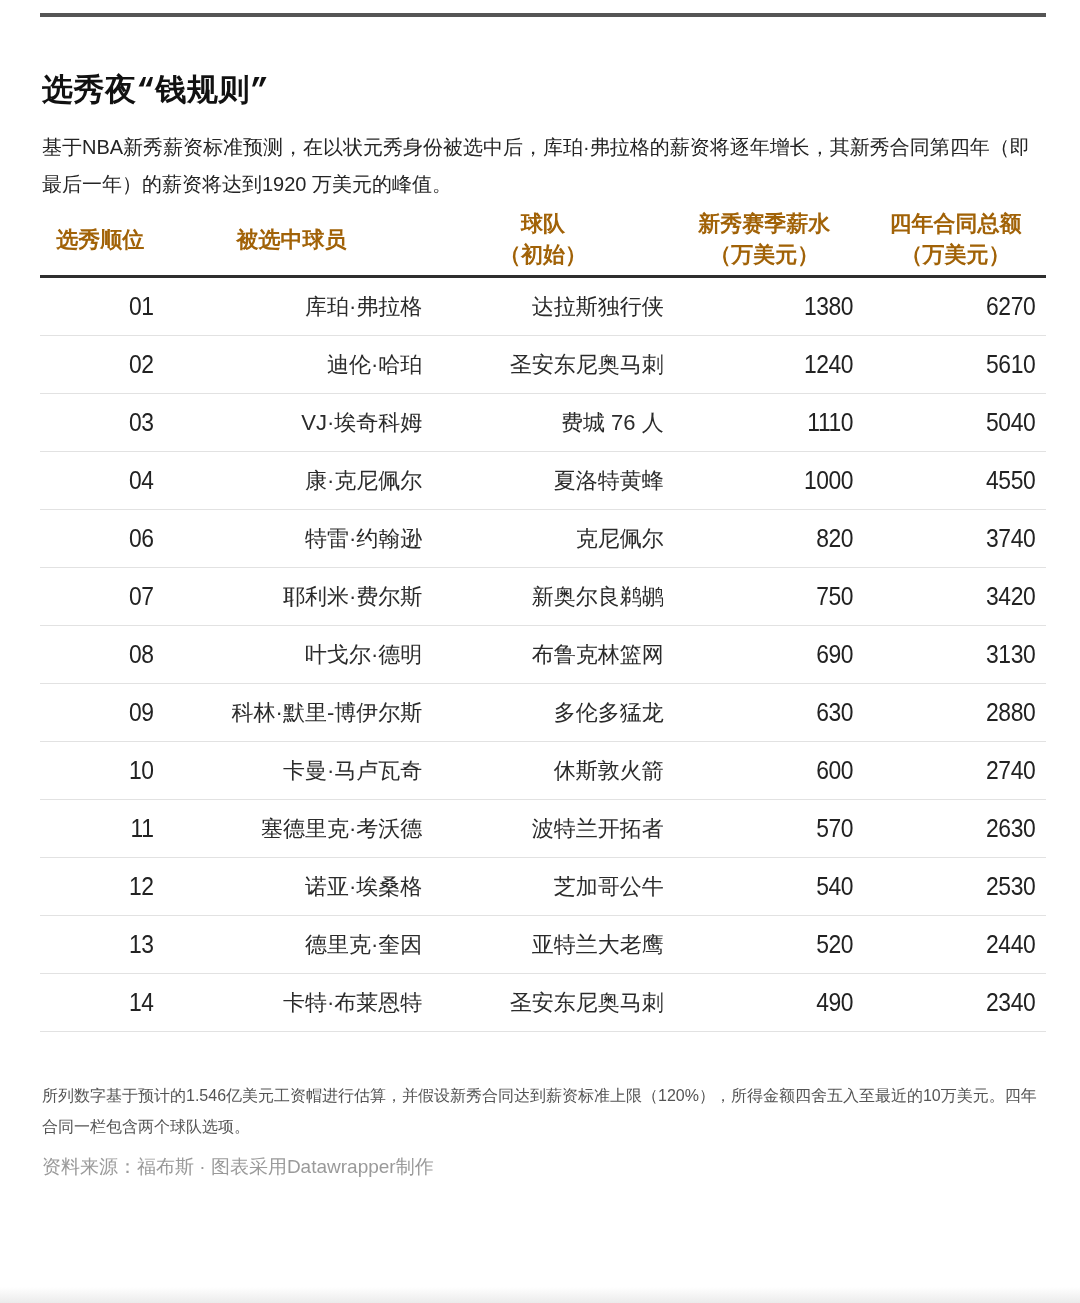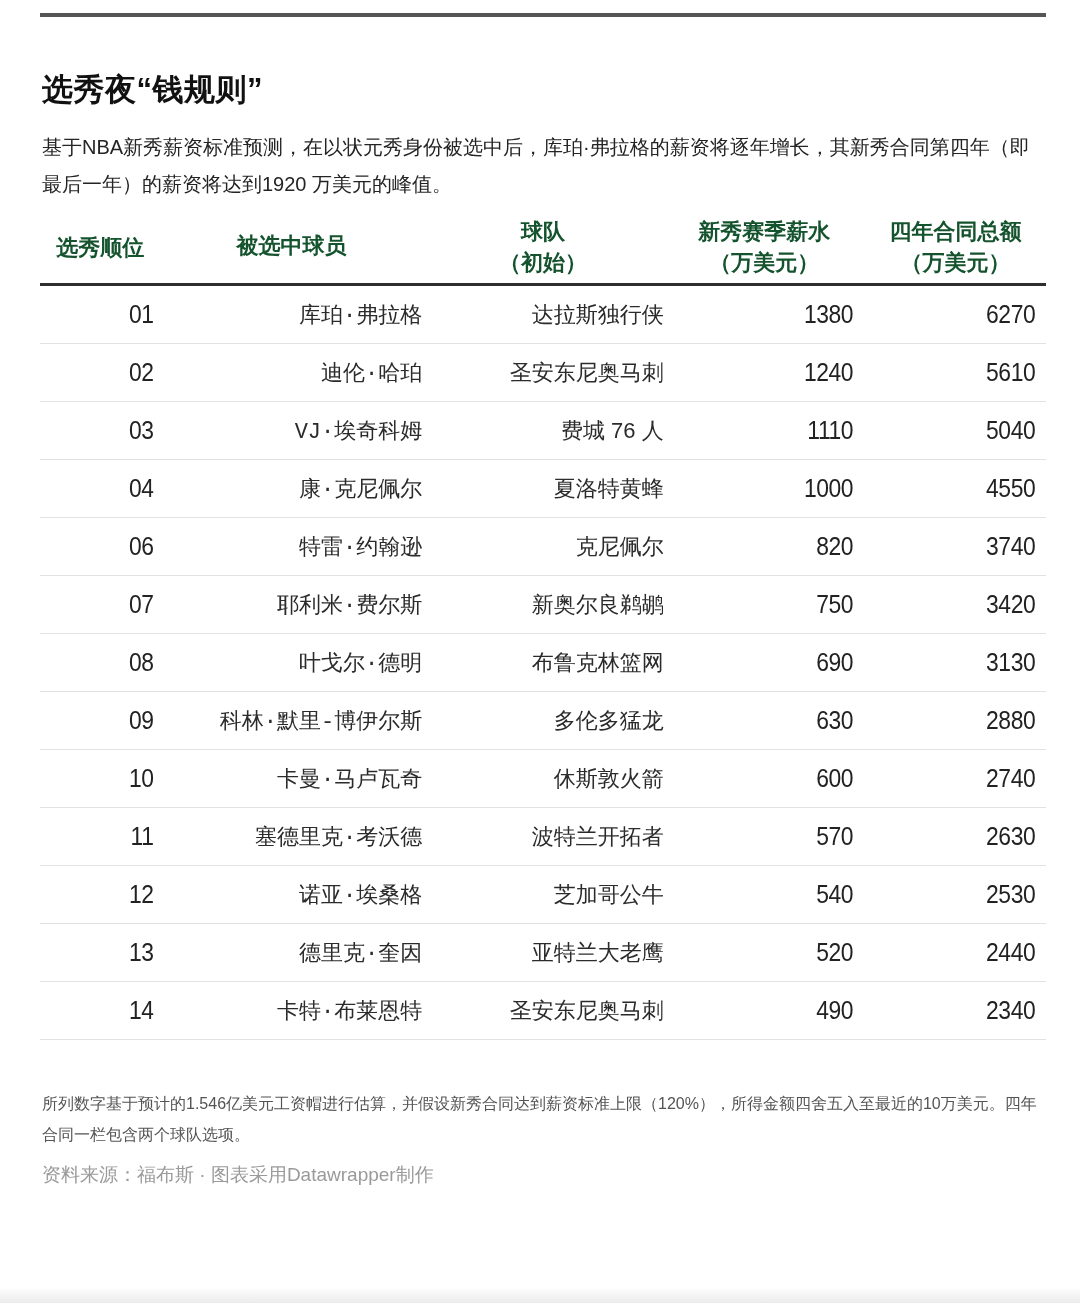--- a/index.html
+++ b/index.html
@@ -13,46 +13,46 @@
   }
   .page { position: absolute; left: 40px; top: 0; width: 1006px; }
   .rule { height: 4px; background: #555555; }
   .rule-top { margin-top: 13px; }
   .title {
     margin: 52px 0 0 2px;
     font-size: 31px;
     font-weight: 900;
     color: #111111;
     letter-spacing: 0.5px;
+    font-family: Liberation Mono, monospace;
   }
   .subtitle {
     margin: 18px 0 0 2px;
     font-size: 20px;
     line-height: 37px;
     color: #242424;
     width: 1002px;
   }
   
   .table { width: 100%; }
   .thead {
     display: flex;
     align-items: center;
     height: 72px;
-    margin-top: 8px;
     border-bottom: 3px solid #2e2e2e;
     font-weight: bold;
     font-size: 22px;
     line-height: 31px;
-    color: #14532d;
+    color: #a16207;
     text-align: center;
   }
   .th { display: flex; flex-direction: column; justify-content: center; }
   .th span { display: block; }
   .c0 { width: 12%; }
-  .c1 { width: 26%; font-family: Liberation Mono, monospace; }
+  .c1 { width: 26%; }
   .c2 { width: 24%; }
   .c3 { width: 20%; }
   .c4 { width: 18%; }
   .tr {
     display: flex;
     align-items: center;
     height: 57px;
     border-bottom: 1px solid #e2e2e2;
     font-size: 22px;
     color: #2b2b2b;

